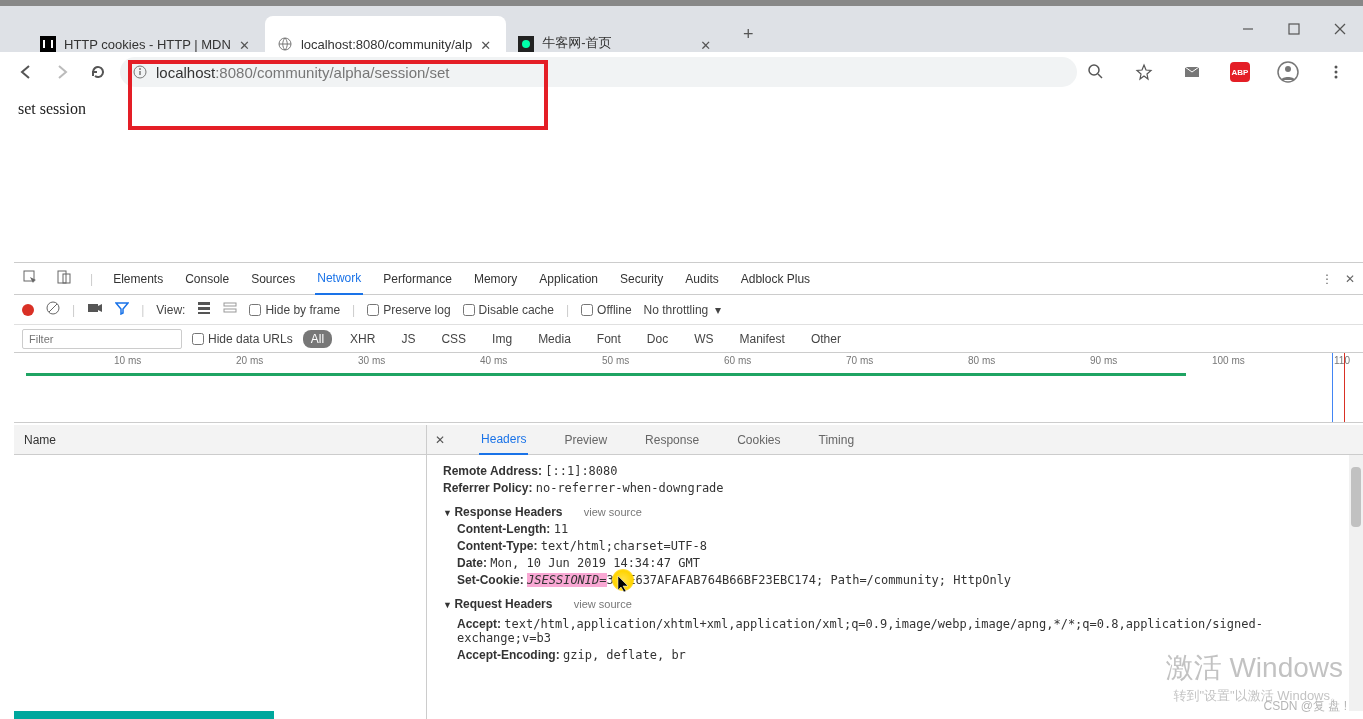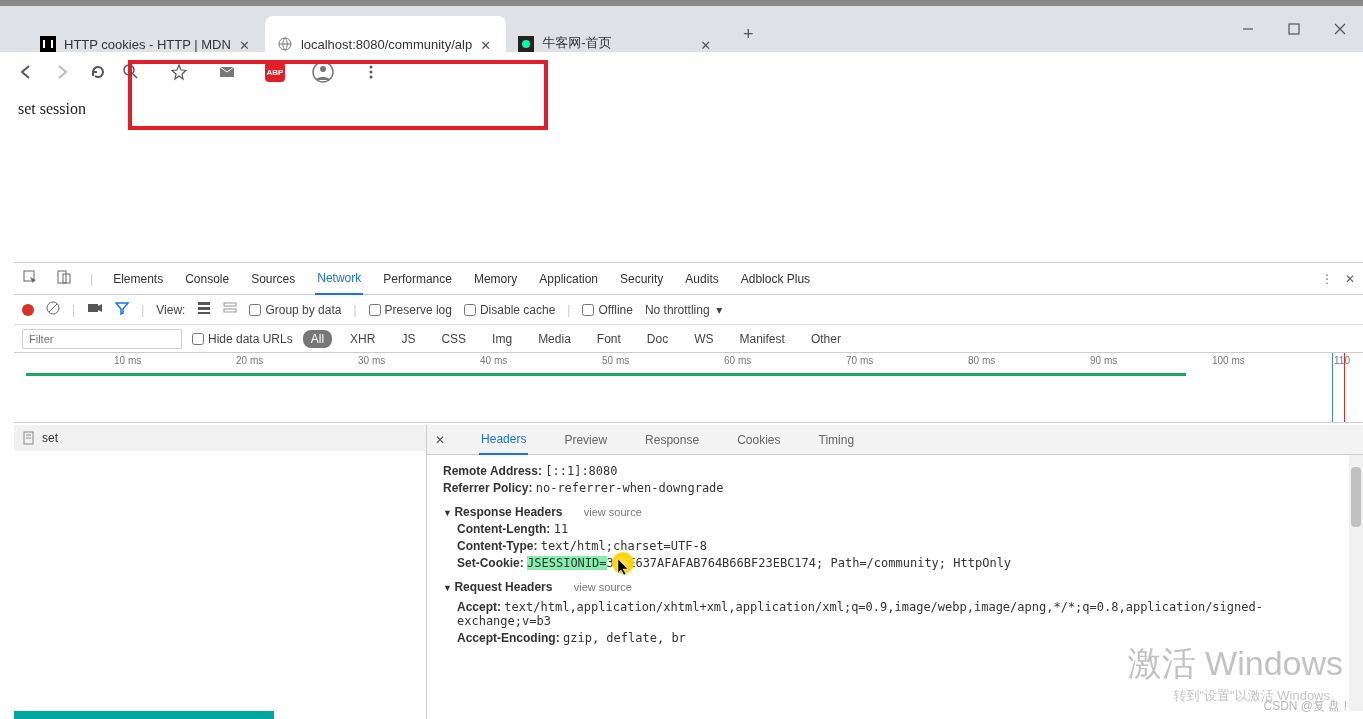--- a/index.html
+++ b/index.html
@@ -57,25 +57,25 @@
 .details-tabs .dtab.active { color: #1a73e8; border-bottom: 2px solid #1a73e8; }
 .details-scroll { flex: 1; overflow: auto; padding: 6px 16px 8px 16px; font-size: 12px; position: relative; }
 .hdr-line { margin: 3px 0; }
 .hdr-line b { font-weight: 600; color: #333; }
 .hdr-line span { color: #333; }
 .section { margin-top: 10px; }
 .section-title { font-weight: 600; color: #333; cursor: pointer; }
 .section-title::before { content: "▼ "; font-size: 9px; }
 .view-source { color: #777; font-size: 11px; margin-left: 18px; cursor: pointer; }
 .mono { font-family: Consolas, monospace; font-size: 12px; }
-.hl-sel { background: #86efac; }
+.hl-sel { background: #f9a8d4; font-style: italic; }
 .cursor-dot { position: absolute; width: 22px; height: 22px; background: radial-gradient(circle, #ffe24a 0%, #ffd400 60%, rgba(255,212,0,0) 100%); border-radius: 50%; pointer-events: none; }
 .cursor-arrow { position: absolute; pointer-events: none; }
 .watermark { position: absolute; right: 20px; bottom: 14px; text-align: right; color: rgba(120,120,120,0.45); pointer-events: none; }
-.watermark .big { font-size: 34px; }
+.watermark .big { font-size: 28px; }
 .watermark .small { font-size: 13px; }
 .csdn { position: absolute; right: 16px; bottom: 4px; font-size: 12px; color: rgba(120,120,120,0.55); pointer-events: none; }
 .devtools-bottom-bar { position: absolute; left: 0; bottom: 0; height: 8px; width: 260px; background: #00a79d; }
 .scroll-right { position: absolute; right: 0; top: 192px; bottom: 8px; width: 14px; background: #f1f1f1; }
 .scroll-thumb { position: absolute; right: 2px; top: 12px; width: 10px; height: 60px; background: #c1c1c1; border-radius: 4px; }
 </style>
 </head>
 <body>
 
 <div class="chrome-top">
@@ -135,20 +135,28 @@
       <svg width="18" height="18">
         <path d="M6 3 L13 9 L6 15" fill="none" stroke="#bbb" stroke-width="2"></path>
       </svg>
     </div>
   <div class="nav-btn">
       <svg width="18" height="18">
         <path d="M4 9a5 5 0 1 1 2 4" fill="none" stroke="#555" stroke-width="2"></path>
         <path d="M4 13v-4h4" fill="none" stroke="#555" stroke-width="2"></path>
       </svg>
     </div>
+  <div class="omnibox">
+    <svg width="16" height="16">
+        <circle cx="8" cy="8" r="6" fill="none" stroke="#777"></circle>
+        <line x1="8" y1="7" x2="8" y2="11" stroke="#777" stroke-width="1.5"></line>
+        <circle cx="8" cy="5" r="1" fill="#777"></circle>
+      </svg>
+    <span><span class="url-host">localhost</span><span class="url-path">:8080/community/alpha/session/set</span></span>
+  </div>
   <div class="toolbar-icons">
     <div class="ico">
         <svg width="18" height="18">
           <circle cx="7" cy="7" r="5" fill="none" stroke="#555" stroke-width="1.5"></circle>
           <line x1="11" y1="11" x2="15" y2="15" stroke="#555" stroke-width="1.5"></line>
         </svg>
       </div>
     <div class="ico">
         <svg width="18" height="18">
           <path d="M9 2l2 5 5 .5-4 3.5 1 5-4-3-4 3 1-5-4-3.5 5-.5z" fill="none" stroke="#555" stroke-width="1.2"></path>
@@ -231,21 +239,21 @@
           <rect x="1" y="1" width="12" height="3" fill="#555"></rect>
           <rect x="1" y="6" width="12" height="3" fill="#555"></rect>
           <rect x="1" y="11" width="12" height="2" fill="#555"></rect>
         </svg></span>
     <span class="ico"><svg width="14" height="14">
           <rect x="1" y="2" width="12" height="3" fill="none" stroke="#999"></rect>
           <rect x="1" y="8" width="12" height="3" fill="none" stroke="#999"></rect>
         </svg></span>
     <label class="cb">
         <input type="checkbox" style="">
-        <span>Group by data</span>
+        <span>Hide by frame</span>
       </label>
     <span style="color:#ccc">|</span>
     <label class="cb">
         <input type="checkbox" style="">
         <span>Preserve log</span>
       </label>
     <label class="cb">
         <input type="checkbox" style="">
         <span>Disable cache</span>
       </label>
@@ -290,30 +298,21 @@
       <span class="mark" style="left:1198px">100 ms</span>
       <span class="mark" style="left:1320px">110</span>
     </div>
     <div class="track" style="left:12px; width:1160px;"></div>
     <div class="vline" style="left:1318px;"></div>
     <div class="vline red" style="left:1330px;"></div>
   </div>
 
   <div class="dt-body">
     <div class="names-pane">
-      <div class="names-list">
-        <div class="name-row">
-          <svg width="14" height="14">
-              <rect x="2" y="1" width="9" height="12" fill="none" stroke="#888"></rect>
-              <line x1="4" y1="4" x2="9" y2="4" stroke="#888"></line>
-              <line x1="4" y1="7" x2="9" y2="7" stroke="#888"></line>
-            </svg>
-          <span>set</span>
-        </div>
-      </div>
+      <div class="names-header">Name</div>
     </div>
 
     <div class="details-pane">
       <div class="details-tabs">
         <span class="x">✕</span>
         <span class="dtab active">Headers</span>
         <span class="dtab">Preview</span>
         <span class="dtab">Response</span>
         <span class="dtab">Cookies</span>
         <span class="dtab">Timing</span>
@@ -322,20 +321,21 @@
         <div class="hdr-line"><b>Remote Address:</b> <span class="mono">[::1]:8080</span></div>
         <div class="hdr-line"><b>Referrer Policy:</b> <span class="mono">no-referrer-when-downgrade</span></div>
 
         <div class="section">
           <span class="section-title">Response Headers</span>
           <span class="view-source">view source</span>
         </div>
         <div style="padding-left:14px; margin-top:0;">
           <div class="hdr-line"><b>Content-Length:</b> <span class="mono">11</span></div>
           <div class="hdr-line"><b>Content-Type:</b> <span class="mono">text/html;charset=UTF-8</span></div>
+          <div class="hdr-line"><b>Date:</b> <span class="mono">Mon, 10 Jun 2019 14:34:47 GMT</span></div>
           <div class="hdr-line" style="position:relative"><b>Set-Cookie:</b> <span class="mono"><span class="hl-sel">JSESSIONID=</span><span>348E637AFAFAB764B66BF23EBC174; Path=/community; HttpOnly</span></span>
             <div class="cursor-dot" style="left:155px; top:-4px;"></div>
             <svg class="cursor-arrow" style="left:160px; top:2px;" width="14" height="18">
                 <path d="M1 1l0 14 3-3 3 5 2-1-3-5 5 0z" fill="#000" stroke="#fff" stroke-width="0.5"></path>
               </svg>
           </div>
         </div>
 
         <div class="section">
           <span class="section-title">Request Headers</span>

